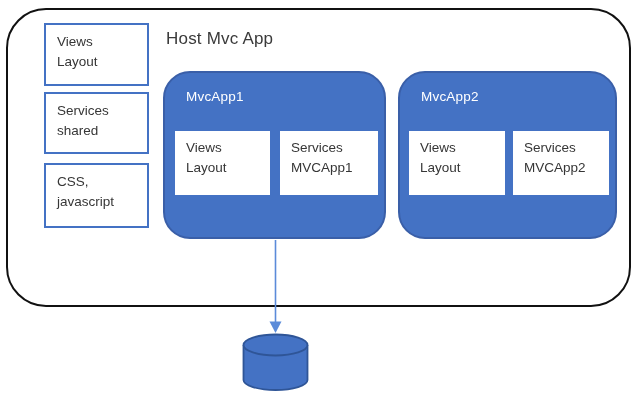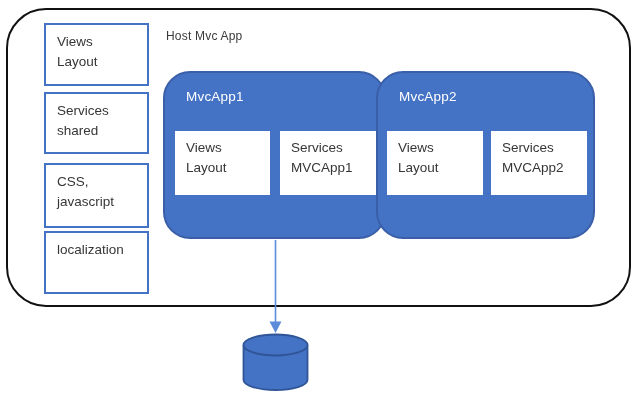--- a/index.html
+++ b/index.html
@@ -6,39 +6,39 @@
   .stage{
     position:relative;width:640px;height:403px;background:#ffffff;
     font-family:"Liberation Sans", sans-serif;overflow:hidden;
   }
   .outer{
     position:absolute;left:6px;top:8px;width:625px;height:299px;
     border:2.5px solid #111111;border-radius:40px;background:#ffffff;
     box-sizing:border-box;
   }
   .host-label{
-    position:absolute;left:166px;top:29px;font-size:12px;color:#3a3a3a;
+    position:absolute;left:166px;top:29px;font-size:17px;color:#3a3a3a;
     letter-spacing:.2px;
   }
   .side-box{
     position:absolute;left:44px;width:105px;box-sizing:border-box;
     background:#ffffff;border:2px solid #4472C4;
     font-size:13.5px;color:#363636;line-height:1.5;
     padding:7px 6px 0 11px;white-space:pre-line;
   }
   .sb1{top:23px;height:63px;}
   .sb2{top:92px;height:62px;}
   .sb3{top:163px;height:65px;}
   .sb4{top:231px;height:63px;}
   .app{
     position:absolute;top:71px;height:168px;box-sizing:border-box;
     background:#4472C4;border:2px solid #3A5FA8;border-radius:27px;
   }
   .app1{left:163px;width:223px;}
-  .app2{left:376px;width:219px;}
+  .app2{left:398px;width:219px;}
   .app-title{
     position:absolute;left:21px;top:16px;color:#ffffff;font-size:13.5px;
     letter-spacing:.2px;
   }
   .inner-box{
     position:absolute;top:58px;height:64px;box-sizing:border-box;
     background:#ffffff;font-size:13.5px;color:#363636;line-height:1.5;
     padding:7px 4px 0 11px;white-space:pre-line;
   }
   .app1 .ib1{left:10px;width:95px;}
@@ -55,21 +55,20 @@
   <div class="outer"></div>
 
   <div class="host-label">Host Mvc App</div>
 
   <div class="side-box sb1">Views
 Layout</div>
   <div class="side-box sb2">Services
 shared</div>
   <div class="side-box sb3">CSS,
 javascript</div>
-  <div class="side-box sb4">localization</div>
 
   <div class="app app1">
     <div class="app-title">MvcApp1</div>
     <div class="inner-box ib1">Views
 Layout</div>
     <div class="inner-box ib2">Services
 MVCApp1</div>
   </div>
 
   <div class="app app2">

